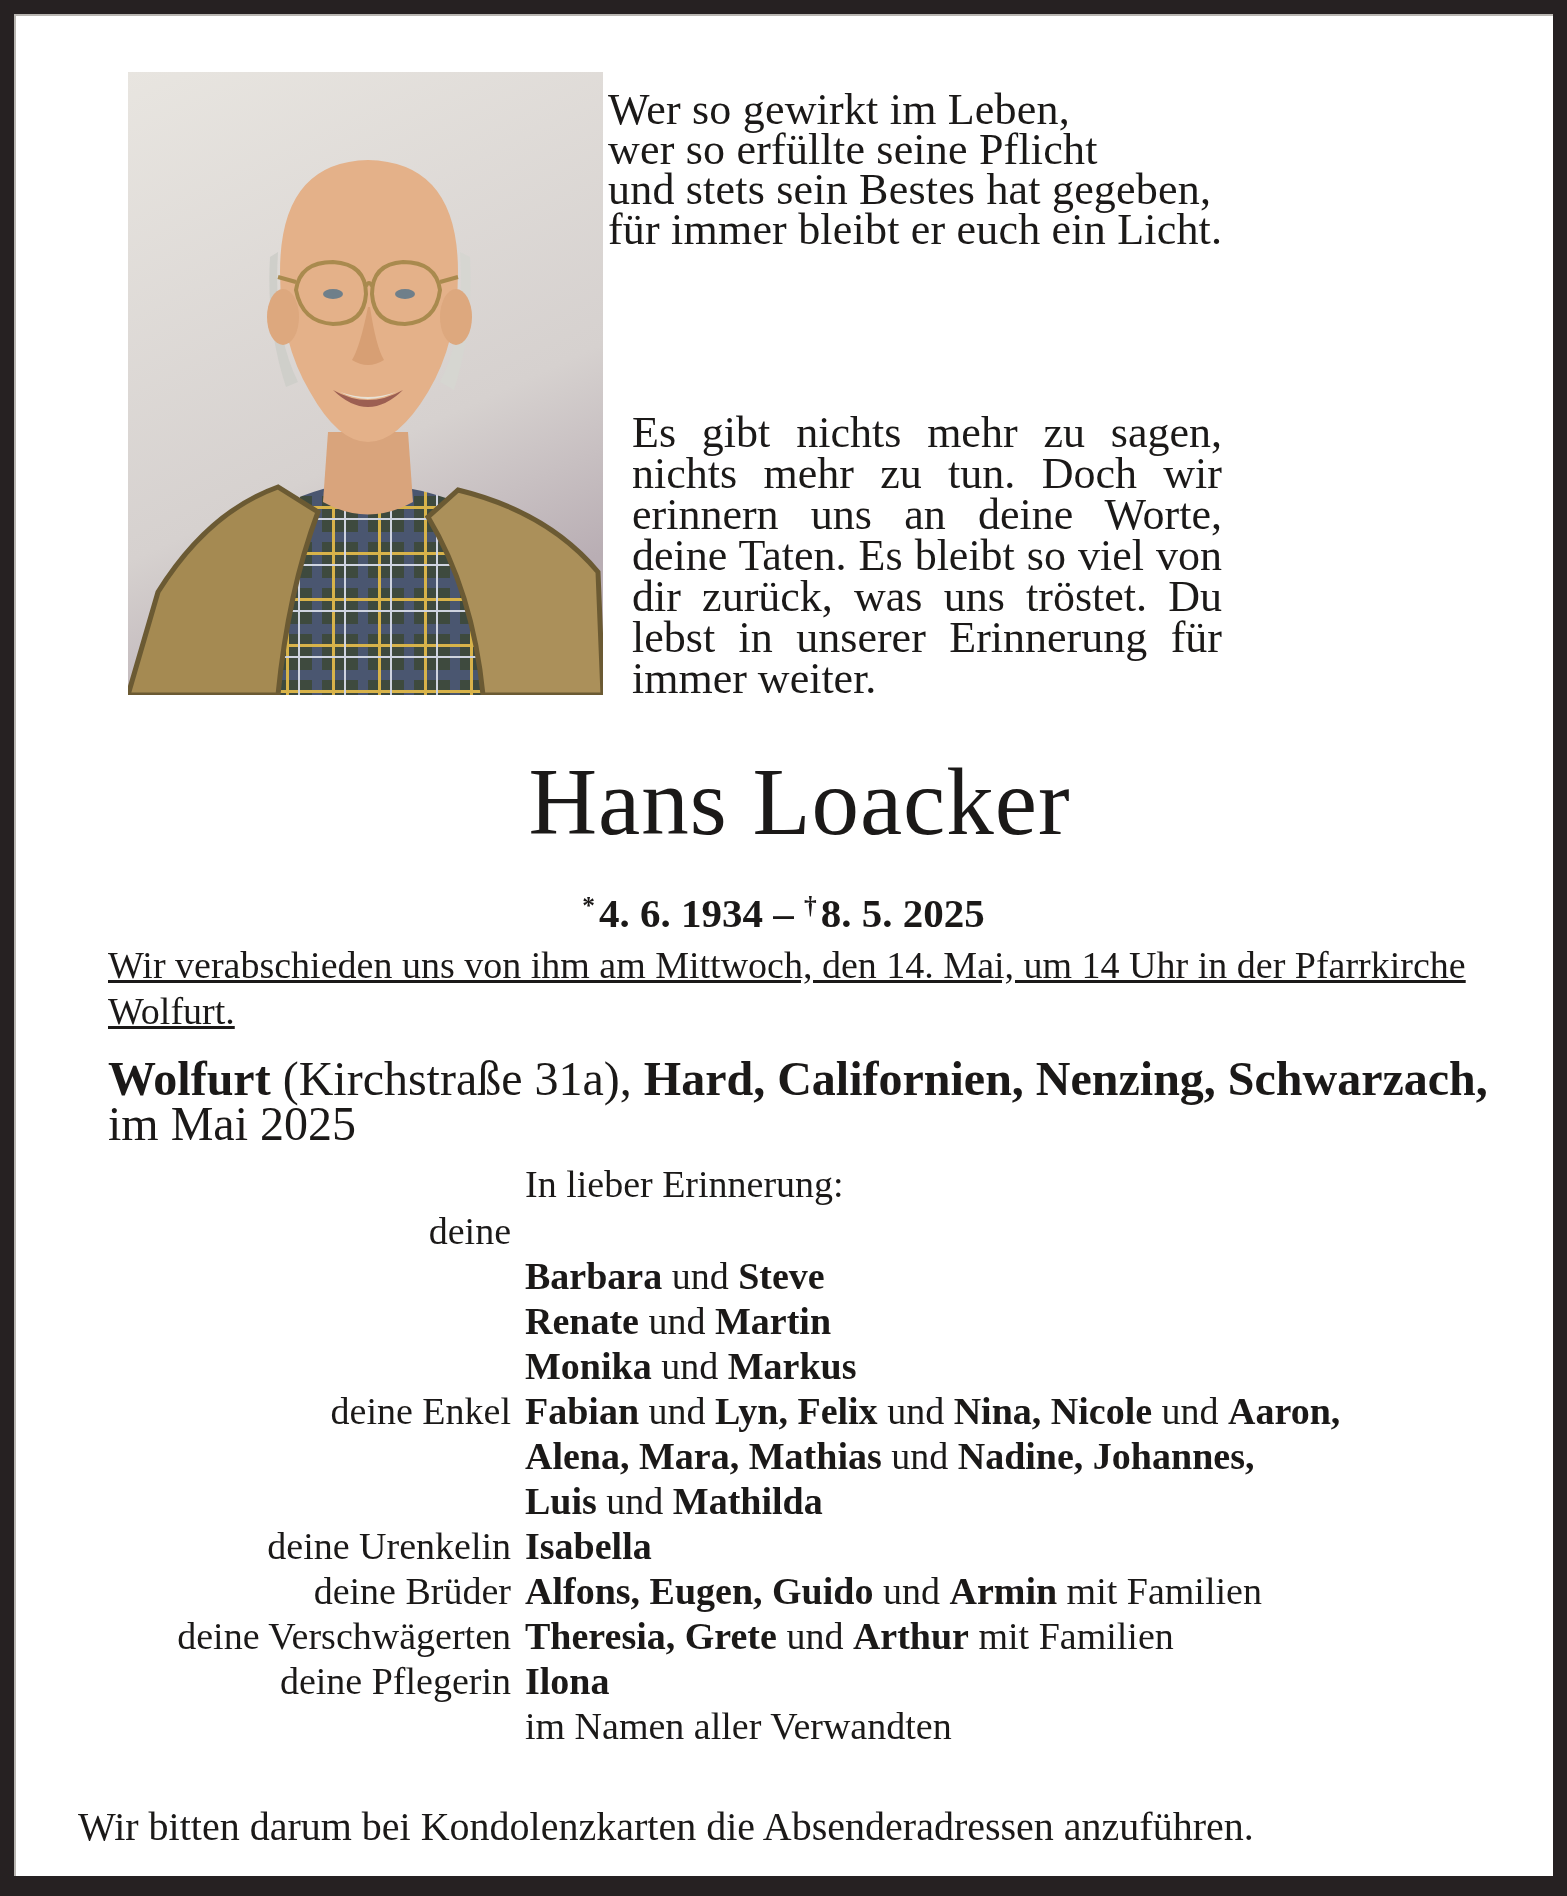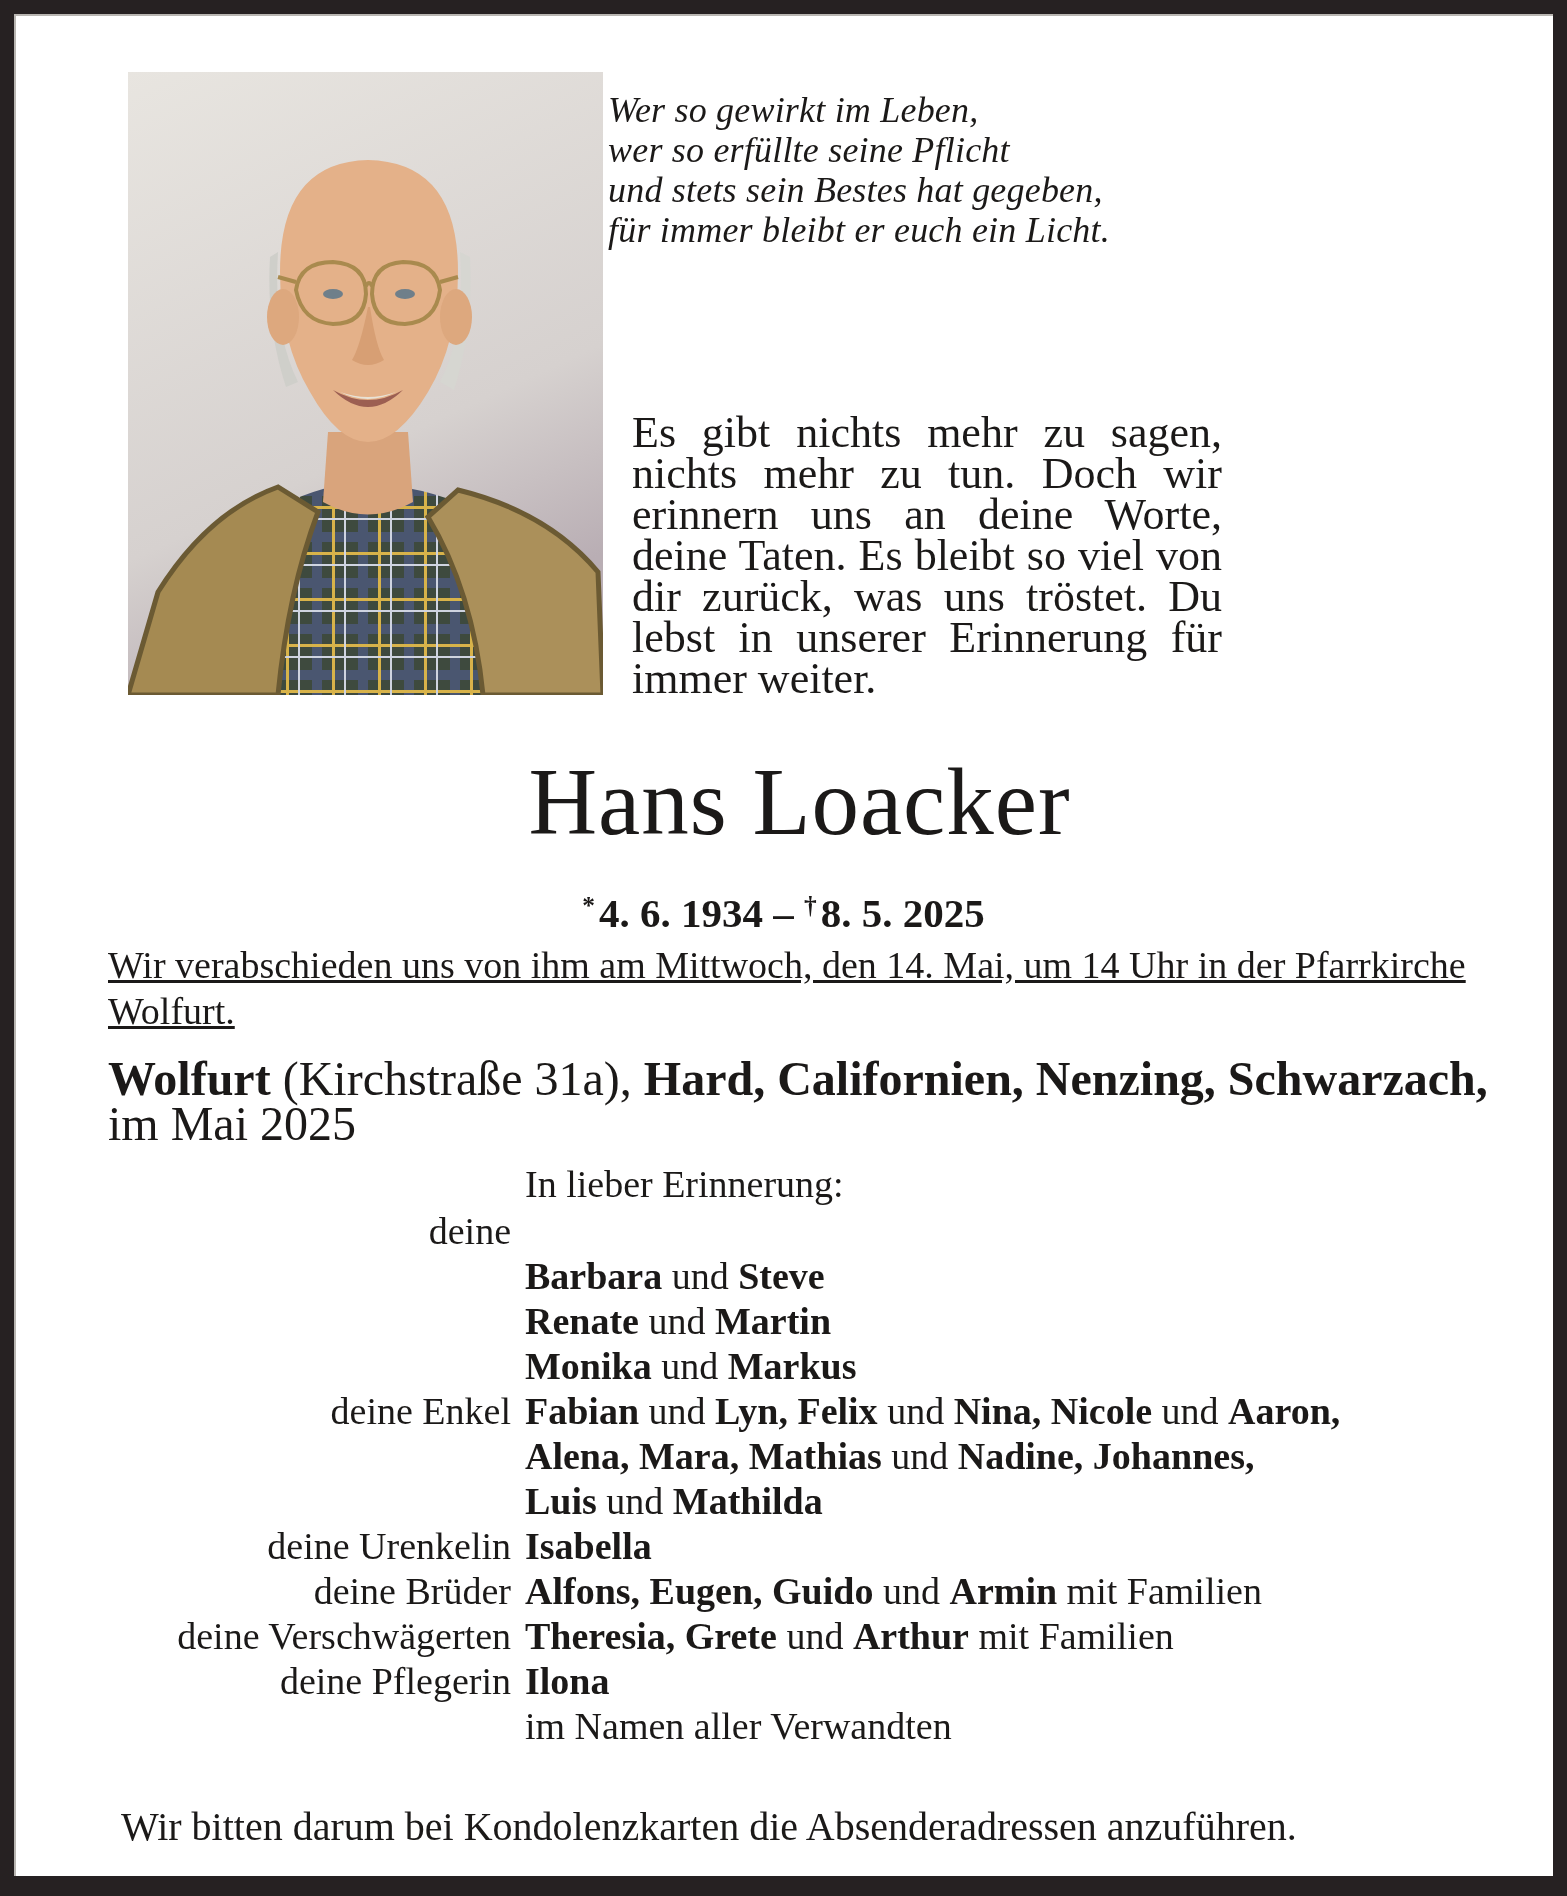--- a/index.html
+++ b/index.html
@@ -26,22 +26,21 @@
     left: 114px; top: 58px;
     width: 475px; height: 623px;
     overflow: hidden;
   }
   .photo svg { display: block; width: 100%; height: 100%; }
 
   
   .verse {
     position: absolute;
     left: 594px; top: 76px;
-    font-style: italic;
-    font-size: 36px;
+    font-size: 44px;
     line-height: 40px;
     letter-spacing: 0.2px;
   }
 
   
   .paragraph {
     position: absolute;
     left: 618px; top: 398px;
     width: 590px;
     font-size: 44px;
@@ -116,21 +115,20 @@
   .entry .role { text-align: right; white-space: nowrap; padding-left: 36px; }
   .entry .names .bold { font-weight: bold; }
 
   
   .footer-line {
     position: absolute;
     left: 64px; top: 1790px;
     width: 1420px;
     font-size: 40px;
     line-height: 46px;
-    margin-left: 43px;
   }
 </style>
 </head>
 <body>
 
 <div class="card">
   <div class="paper">
 
     <div class="photo">
       <svg viewBox="0 0 475 623" preserveAspectRatio="none">

